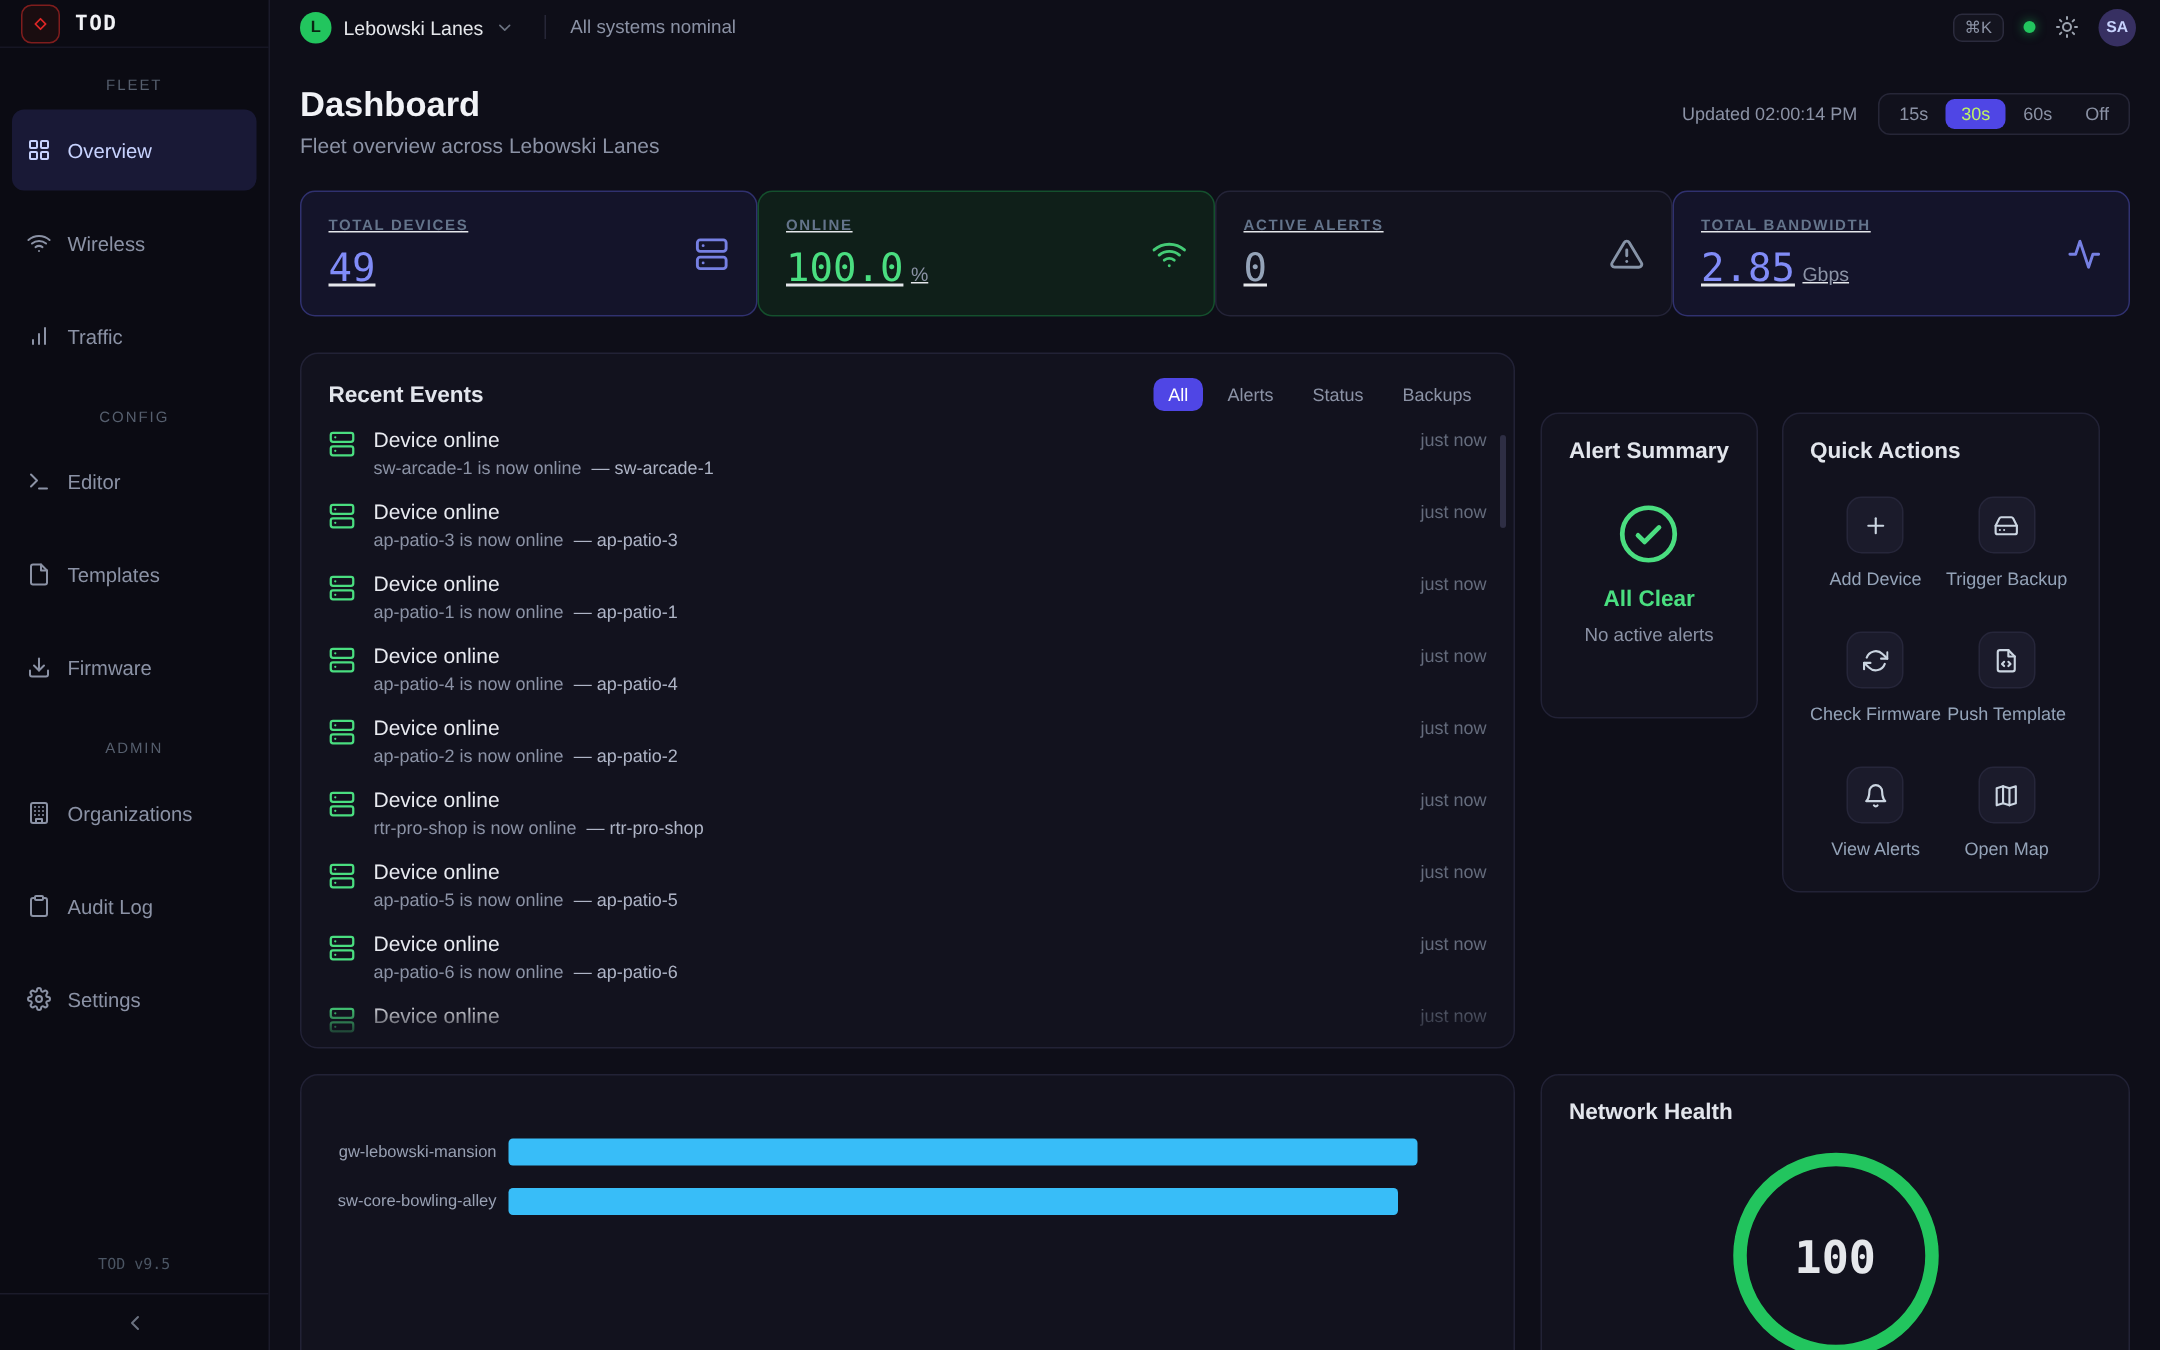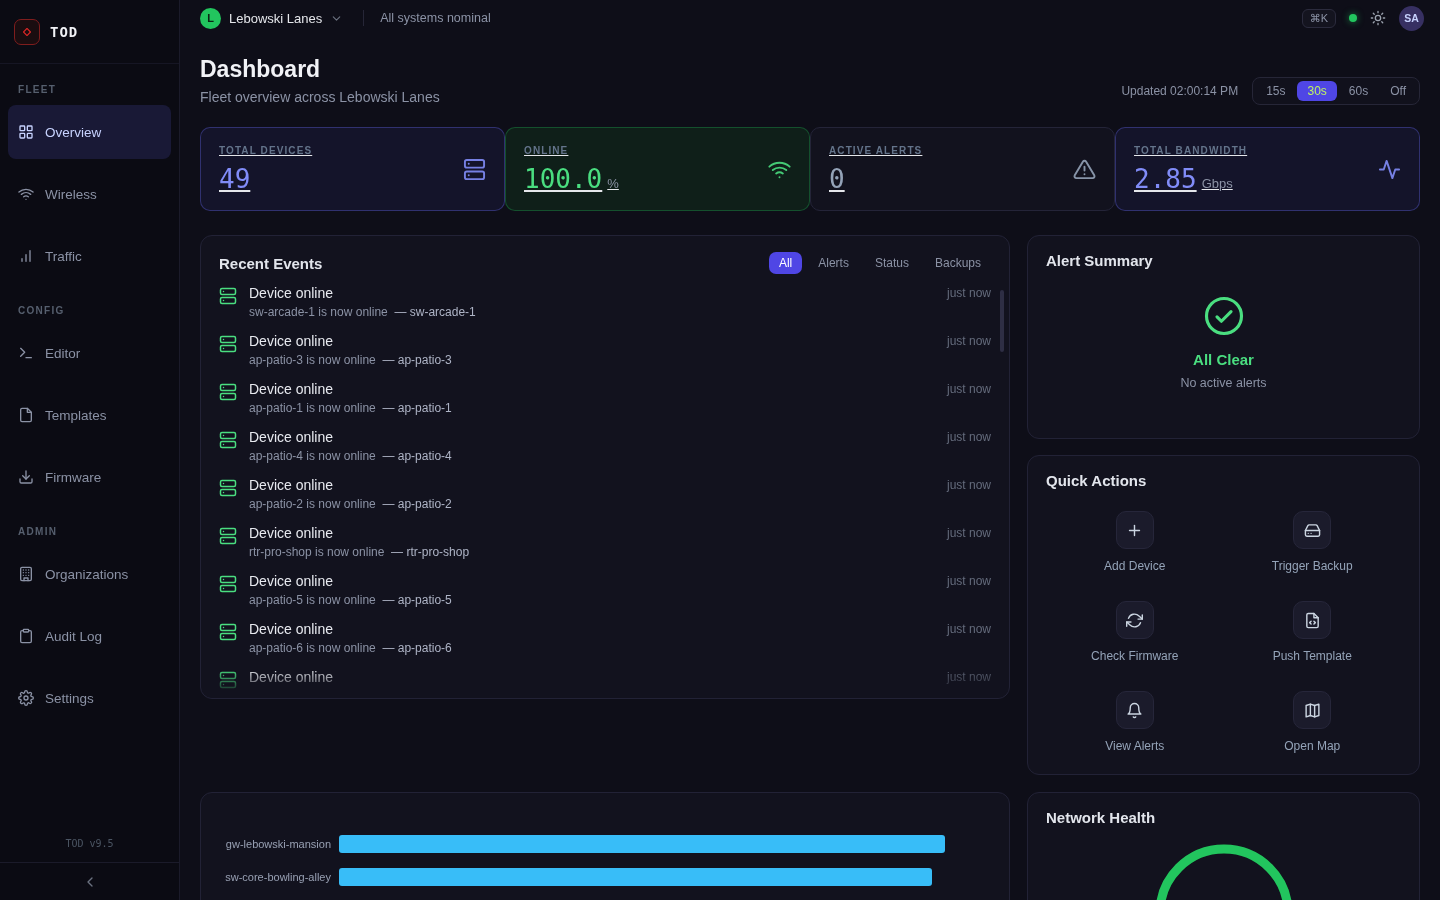--- a/index.html
+++ b/index.html
@@ -8,26 +8,26 @@
     font-family:"Liberation Sans", sans-serif;
     background:#0e0e18; color:#e5e7eb;
     display:flex; font-size:14px;
   }
   .icon svg { width:100%; height:100%; fill:none; stroke:currentColor; stroke-width:2; stroke-linecap:round; stroke-linejoin:round; display:block; }
   .icon { display:inline-block; }
   [data-interactable="true"] { cursor:pointer; }
 
   
   #sidebar { width:180px; min-width:180px; height:100%; background:#0b0b13; border-right:1px solid #1b1b2a; display:flex; flex-direction:column; }
-  .logo-row { height:64px; display:flex; align-items:center; gap:10px; padding:0 14px; border-bottom:1px solid rgba(34,34,54,.5); }
+  .logo-row { height:32px; display:flex; align-items:center; gap:10px; padding:0 14px; border-bottom:1px solid rgba(34,34,54,.5); }
   .logo-box { width:26px; height:26px; border-radius:7px; border:1px solid #7f1d1d; background:#1a0d10; display:flex; align-items:center; justify-content:center; color:#dc2626; }
   .logo-box .icon { width:14px; height:14px; }
   .logo-text { font-weight:bold; font-size:14px; letter-spacing:1px; font-family:"DejaVu Sans Mono", monospace; color:#f1f2f6; }
   .nav { flex:1; padding:6px 8px; }
-  .nav-section-label { font-size:10px; font-weight:bold; letter-spacing:1.3px; color:#565f6e; padding:14px 10px 10px; }
+  .nav-section-label { font-size:10px; font-weight:normal; letter-spacing:1.3px; color:#565f6e; padding:14px 10px 10px;text-align:center; }
   .nav-item { height:54px; display:flex; align-items:center; gap:11px; padding:0 10px; margin-bottom:8px; border-radius:8px; color:#8b92a5; font-size:13.5px; }
   .nav-item .icon { width:16px; height:16px; }
   .nav-item.active { background:rgba(99,102,241,.16); color:#c7d2fe; }
   .sidebar-version { text-align:center; color:#4b5563; font-size:10px; padding-bottom:13px; font-family:"DejaVu Sans Mono", monospace; }
   .collapse-row { height:38px; border-top:1px solid #1b1b2a; display:flex; align-items:center; justify-content:center; color:#6b7280; }
   .collapse-row .icon { width:16px; height:16px; }
 
   
   #main { flex:1; display:flex; flex-direction:column; height:100%; overflow:hidden; }
   #topbar { height:36px; min-height:36px; display:flex; align-items:center; padding:0 16px; gap:10px; }
@@ -38,21 +38,21 @@
   .topbar-divider { width:1px; height:16px; background:#262637; margin:0 6px; }
   .status-text { font-size:12.5px; color:#8b92a5; }
   .topbar-right { margin-left:auto; display:flex; align-items:center; gap:13px; }
   .kbd { border:1px solid #2b2b3d; background:#14141f; border-radius:6px; padding:2px 7px; font-size:11px; color:#8b92a5; }
   .status-dot { width:8px; height:8px; border-radius:50%; background:#22c55e; box-shadow:0 0 7px rgba(34,197,94,.6); }
   .theme-icon { width:16px; height:16px; color:#9ca3af; }
   .user-avatar { width:25px; height:25px; border-radius:50%; background:#373062; color:#c7d2fe; font-size:10.5px; font-weight:bold; display:flex; align-items:center; justify-content:center; }
 
   #content { flex:1; padding:18px 20px 0; overflow:hidden; }
 
-  .page-head { display:flex; justify-content:space-between; align-items:flex-end; }
+  .page-head { display:flex; justify-content:space-between; align-items:flex-start; }
   .page-head h1 { font-size:23px; font-weight:bold; color:#f1f2f6; line-height:30px; }
   .subtitle { font-size:14px; color:#8b92a5; margin-top:5px; }
   .head-right { display:flex; align-items:center; gap:14px; margin-top:8px; }
   .updated { font-size:12px; color:#8b92a5; }
   .segmented { display:flex; background:#11111c; border:1px solid #262637; border-radius:8px; padding:3px; gap:2px; }
   .seg-btn { border:none; background:transparent; color:#8b92a5; font-size:12px; padding:3px 10px; border-radius:6px; font-family:inherit; }
   .seg-btn.active { background:#4f46e5; color:#bef264; }
 
   .stats-row { display:grid; grid-template-columns:repeat(4,1fr); margin-top:22px;text-decoration:underline; }
   .stat-card { height:84px; border-radius:10px; border:1px solid #242438; background:#12121e; padding:15px 18px; display:flex; align-items:center; }
@@ -78,21 +78,21 @@
   .event-row { height:48px; display:flex; align-items:flex-start; gap:12px; }
   .ev-icon { width:18px; height:18px; color:#4ade80; margin-top:3px; }
   .ev-body { flex:1; min-width:0; }
   .ev-title { font-size:14px; font-weight:500; color:#e8eaf0; line-height:18px; }
   .ev-detail { font-size:12px; color:#8b92a5; margin-top:3px; line-height:15px; }
   .ev-device { color:#aeb4c6; }
   .ev-time { font-size:12px; color:#646b7c; margin-top:2px; }
   .events-fade { position:absolute; left:1px; right:1px; bottom:0; height:30px; background:linear-gradient(to bottom, rgba(18,18,30,0), #12121e 90%); border-radius:0 0 12px 12px; pointer-events:none; }
   .scroll-thumb { position:absolute; right:5px; top:54px; width:4px; height:62px; border-radius:2px; background:#2e2e44; }
 
-  .right-col { display:flex; flex-direction:column; gap:16px; }
+  .right-col { display:flex; gap:16px;margin-top:40px; }
   .alert-card { height:204px; }
   .alert-body { display:flex; flex-direction:column; align-items:center; margin-top:26px; }
   .check-icon { width:42px; height:42px; color:#4ade80; }
   .check-icon svg { stroke-width:1.8; }
   .alert-status { margin-top:14px; font-size:15px; font-weight:600; color:#4ade80; }
   .alert-detail { margin-top:8px; font-size:12.5px; color:#8b92a5; }
 
   .qa-card { height:320px; }
   .qa-grid { display:grid; grid-template-columns:1fr 1fr; row-gap:28px; margin-top:22px; }
   .qa-item { display:flex; flex-direction:column; align-items:center; }

